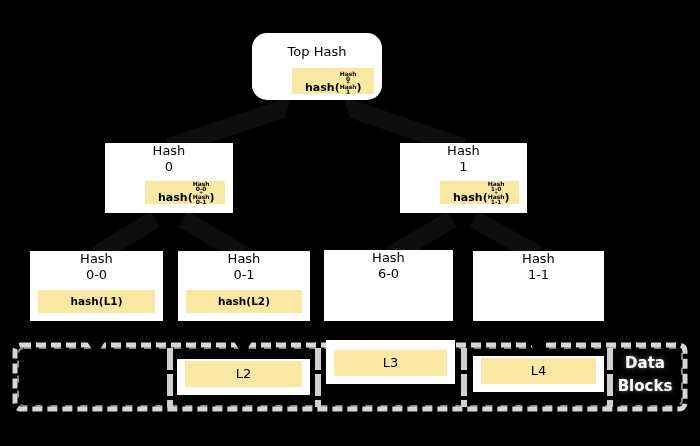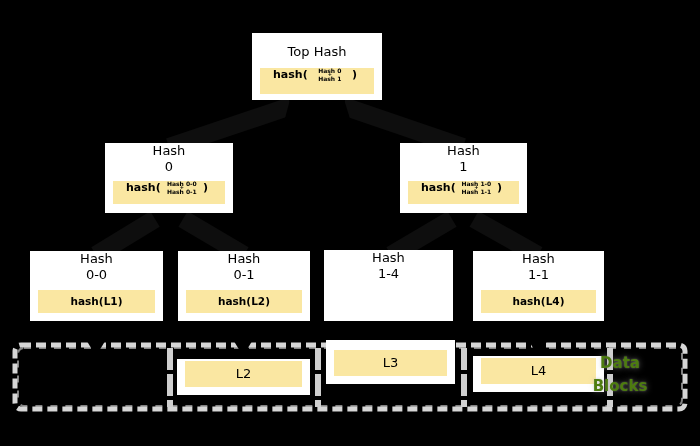--- a/index.html
+++ b/index.html
@@ -3,47 +3,47 @@
 <meta charset="utf-8">
 <style>
   html,body{margin:0;padding:0;background:#000;}
   .stage{
     position:relative;width:700px;height:446px;background:#000;overflow:hidden;
     font-family:"DejaVu Sans","Liberation Sans",sans-serif;color:#000;
   }
   .layer{position:absolute;left:0;top:0;}
   
   .node{position:absolute;background:#fff;text-align:center;}
-  #n-top{left:252px;top:33px;width:130px;height:67px;}
+  #n-top{left:252px;top:33px;width:130px;height:67px;border-radius:15px;}
   #n-h0 {left:105px;top:143px;width:128px;height:70px;}
   #n-h1 {left:400px;top:143px;width:127px;height:70px;}
   #n-h00{left:30px; top:251px;width:133px;height:70px;}
   #n-h01{left:178px;top:251px;width:132px;height:70px;}
   #n-h10{left:324px;top:250px;width:129px;height:71px;}
   #n-h11{left:473px;top:251px;width:131px;height:70px;}
   #n-l1 {left:29px; top:359px;width:134px;height:44px;}
   #n-l2 {left:177px;top:359px;width:133px;height:36px;}
   #n-l3 {left:326px;top:340px;width:129px;height:44px;}
   #n-l4 {left:473px;top:339px;width:131px;height:36px;margin-top:17px;}
   .title{font-size:13px;line-height:16px;}
   #n-top .title{padding-top:11px;}
   .band{position:absolute;left:8px;right:8px;background:#fae7a2;}
-  .band.fn{bottom:6px;height:26px;display:flex;align-items:flex-start;
-           justify-content:space-between;padding:0 17px 13px 13px;box-sizing:border-box;}
+  .band.fn{bottom:6px;height:26px;display:flex;align-items:flex-end;
+           justify-content:space-between;padding:0 17px 0 13px;box-sizing:border-box;margin-left:32px;}
   #n-h0 .band.fn,#n-h1 .band.fn{bottom:9px;height:23px;}
   .fnname,.close{font-weight:bold;font-size:11px;}
   .stack{display:flex;flex-direction:column;align-items:center;
          font-size:6px;font-weight:bold;line-height:5px;}
   .stack .plus{font-size:5px;line-height:3px;}
   .band.simple{bottom:8px;height:23px;font-weight:bold;font-size:10.5px;line-height:23px;}
   .band.leaf{bottom:8px;height:26px;font-size:13px;line-height:26px;}
   
   .datablocks{
-    position:absolute;left:581px;top:352px;width:78px;height:52px;text-align:center;
-    font-weight:bold;font-size:15px;line-height:23px;color:#4d7c0f;
+    position:absolute;left:606px;top:352px;width:78px;height:52px;text-align:center;
+    font-weight:bold;font-size:15px;line-height:23px;color:#ffffff;
     text-shadow:0 0 6px rgba(200,200,200,0.45),0 0 2px rgba(150,150,150,0.5);
   }
 </style>
 </head>
 <body>
 
 <div class="stage">
 
   <svg class="layer" width="700" height="446">
 
@@ -135,30 +135,29 @@
     <div class="title">
       <span>Hash</span><br>
       <span>0-1</span>
     </div>
     <div class="band simple">hash(L2)</div>
   </div>
 
   <div class="node" id="n-h10">
     <div class="title">
       <span>Hash</span><br>
-      <span>1-4</span>
+      <span>6-0</span>
     </div>
   </div>
 
   <div class="node" id="n-h11">
     <div class="title">
       <span>Hash</span><br>
       <span>1-1</span>
     </div>
-    <div class="band simple">hash(L4)</div>
   </div>
 
   <div class="node" id="n-l2">
     <div class="band leaf">L2</div>
   </div>
   <div class="node" id="n-l3">
     <div class="band leaf">L3</div>
   </div>
   <div class="node" id="n-l4">
     <div class="band leaf">L4</div>

